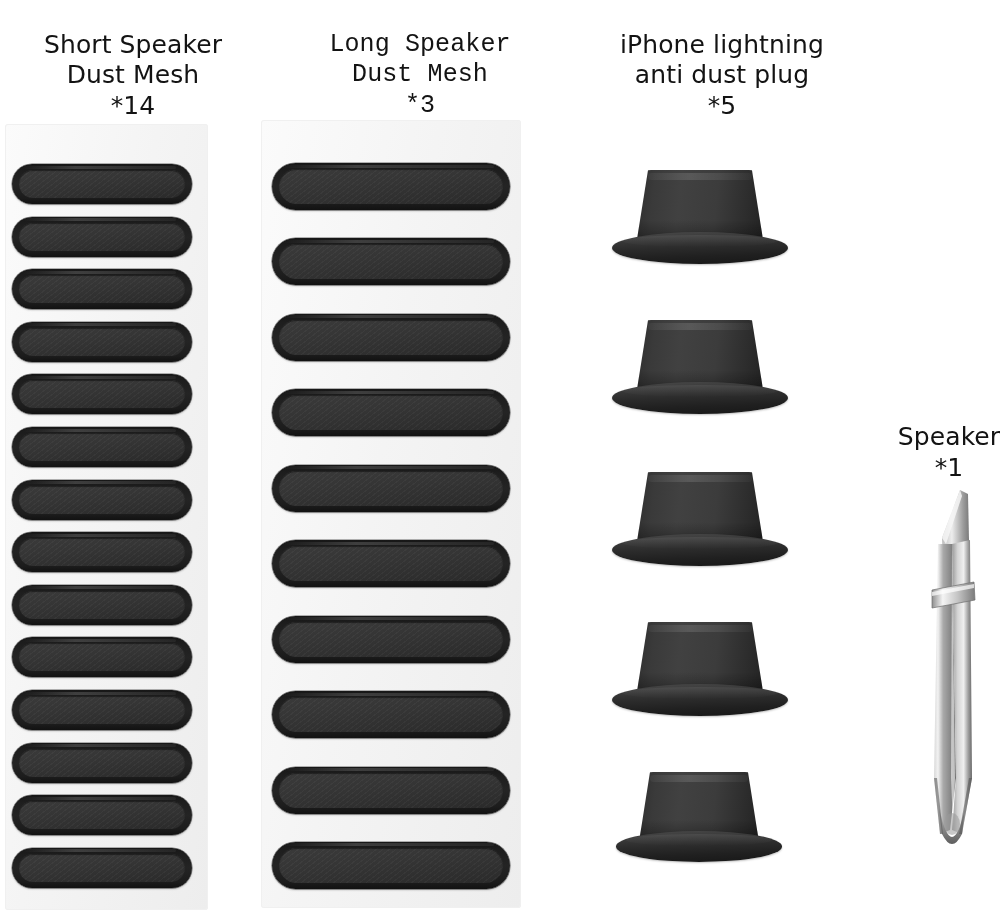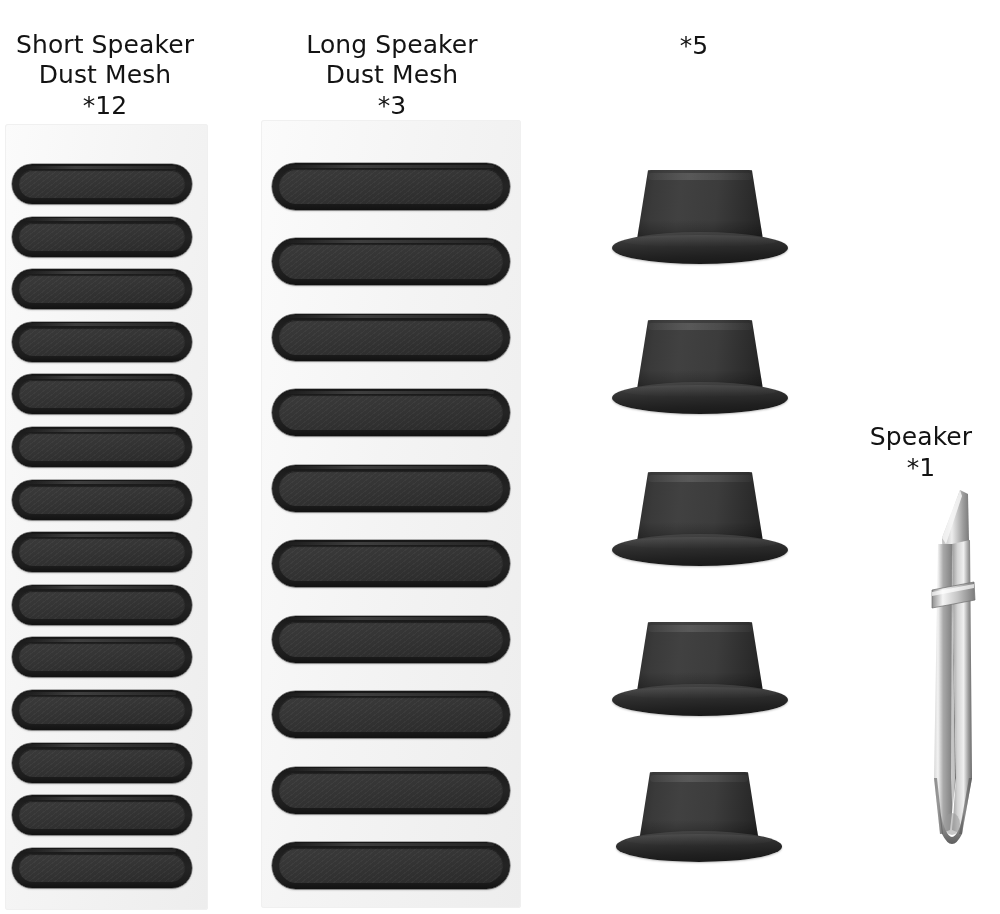--- a/index.html
+++ b/index.html
@@ -21,29 +21,30 @@
   
   .col-label {
     position: absolute;
     text-align: center;
     font-size: 25px;
     line-height: 30px;
     font-weight: 400;
     color: #131313;
     letter-spacing: 0.1px;
     white-space: pre-line;
+    padding-left: 28px;
   }
   .col-label .qty {
     display: block;
     font-size: 25px;
     line-height: 31px;
   }
 
   #label-short  { left: 0px;   top: 0px;  width: 210px; }
-  #label-long   { left: 262px; top: 0px;  width: 260px; }
+  #label-long   { left: 262px; top: 0px;  width: 260px; font-family: Liberation Mono, monospace; }
   #label-plug   { left: 560px; top: 0px;  width: 268px; }
   #label-tweez  { left: 842px; top: 392px; width: 158px; }
 
   
   .card {
     position: absolute;
     background: linear-gradient(100deg, #fbfbfb 0%, #f4f4f4 45%, #ededed 100%);
     border-radius: 3px;
     box-shadow: 0 0 0 1px #f0f0f0 inset;
   }
@@ -164,30 +165,32 @@
     height: 386px;
   }
   #tweezers svg { display: block; width: 100%; height: 100%; }
 </style>
 </head>
 <body>
 
 <div class="col-label" id="label-short">
   <span>Short Speaker
 Dust Mesh</span>
-  <span class="qty">*12</span>
+  <span class="qty">*14</span>
 </div>
 
 <div class="col-label" id="label-long">
   <span>Long Speaker
 Dust Mesh</span>
   <span class="qty">*3</span>
 </div>
 
 <div class="col-label" id="label-plug">
+  <span>iPhone lightning
+anti dust plug</span>
   <span class="qty">*5</span>
 </div>
 
 <div class="col-label" id="label-tweez">
   <span>Speaker</span>
   <span class="qty">*1</span>
 </div>
 
 <div class="card" id="card-short"></div>
 <div class="card" id="card-long"></div>

